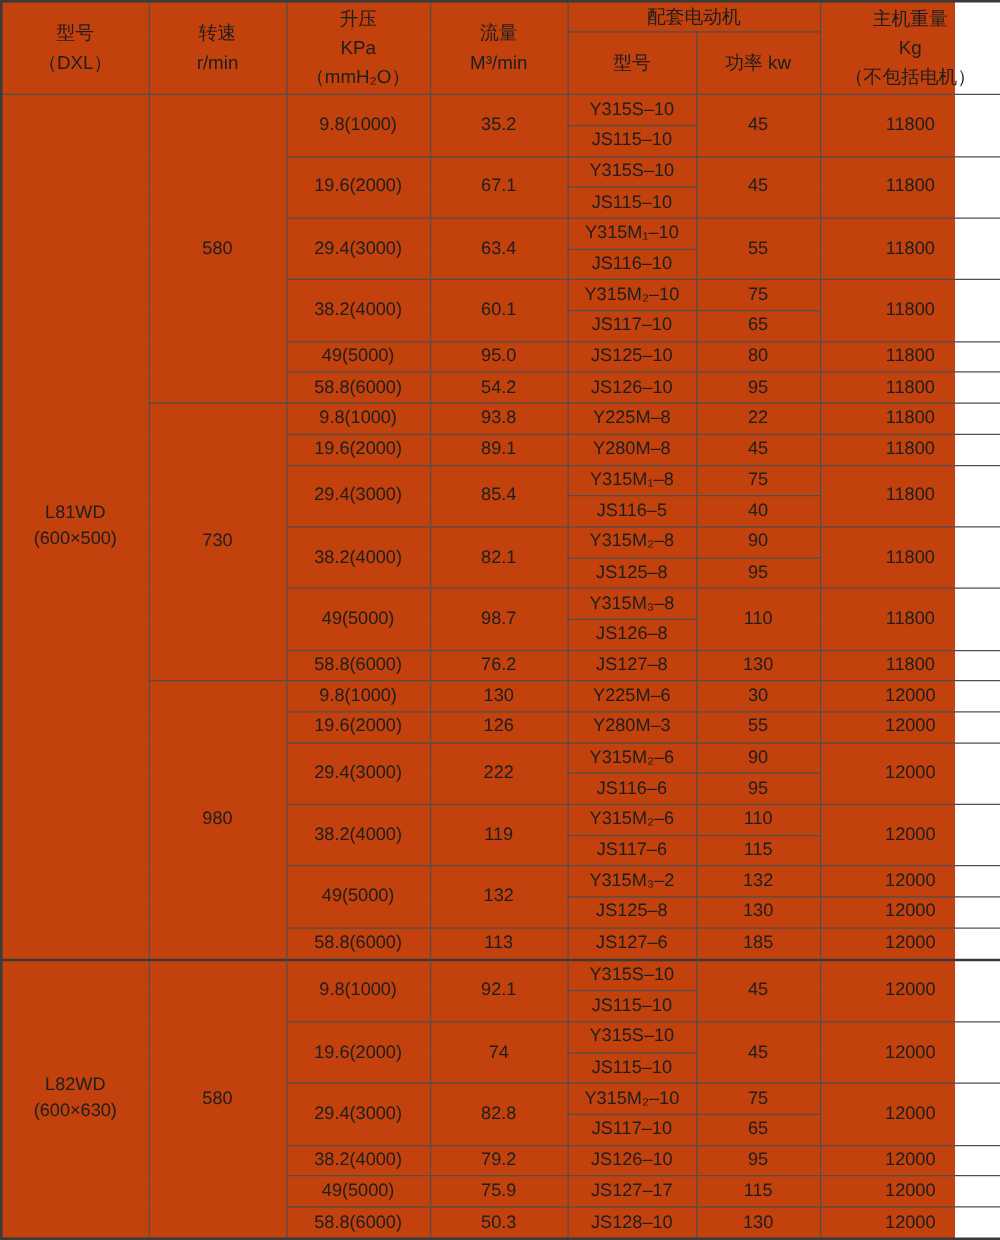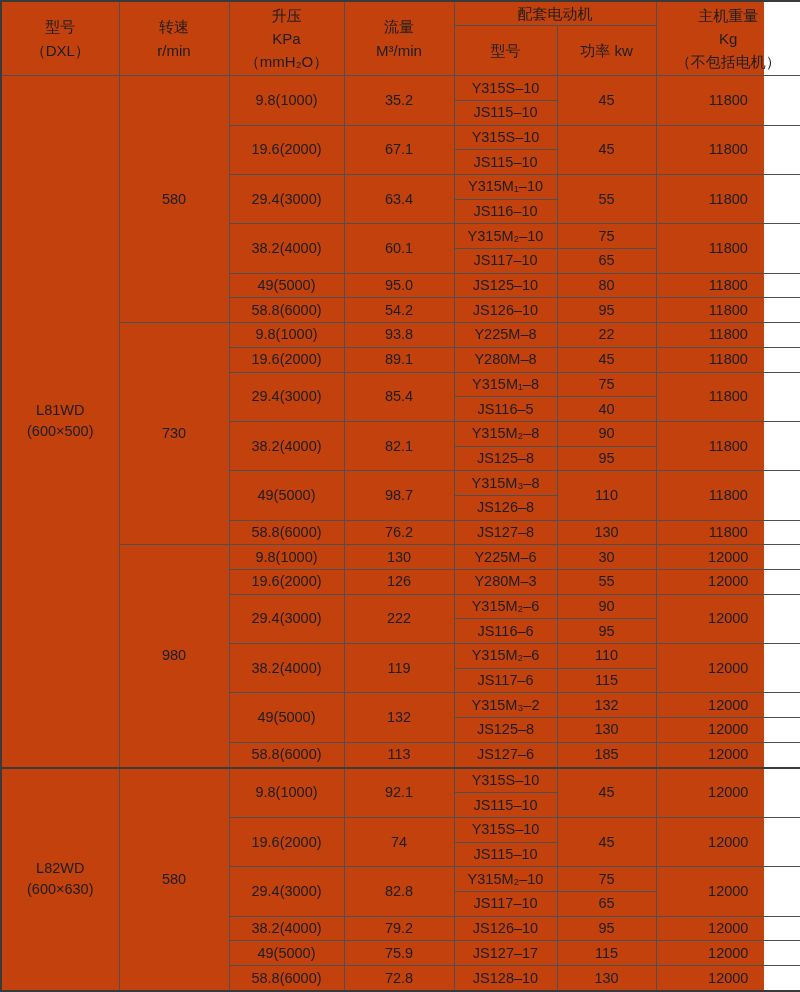--- a/index.html
+++ b/index.html
@@ -290,20 +290,20 @@
         </tr>
         <tr>
           <td>49(5000)</td>
           <td>75.9</td>
           <td>JS127–17</td>
           <td>115</td>
           <td>12000</td>
         </tr>
         <tr>
           <td>58.8(6000)</td>
-          <td>72.8</td>
+          <td>50.3</td>
           <td>JS128–10</td>
           <td>130</td>
           <td>12000</td>
         </tr>
       </tbody>
   </table>
 </div>
 
 </body></html>

